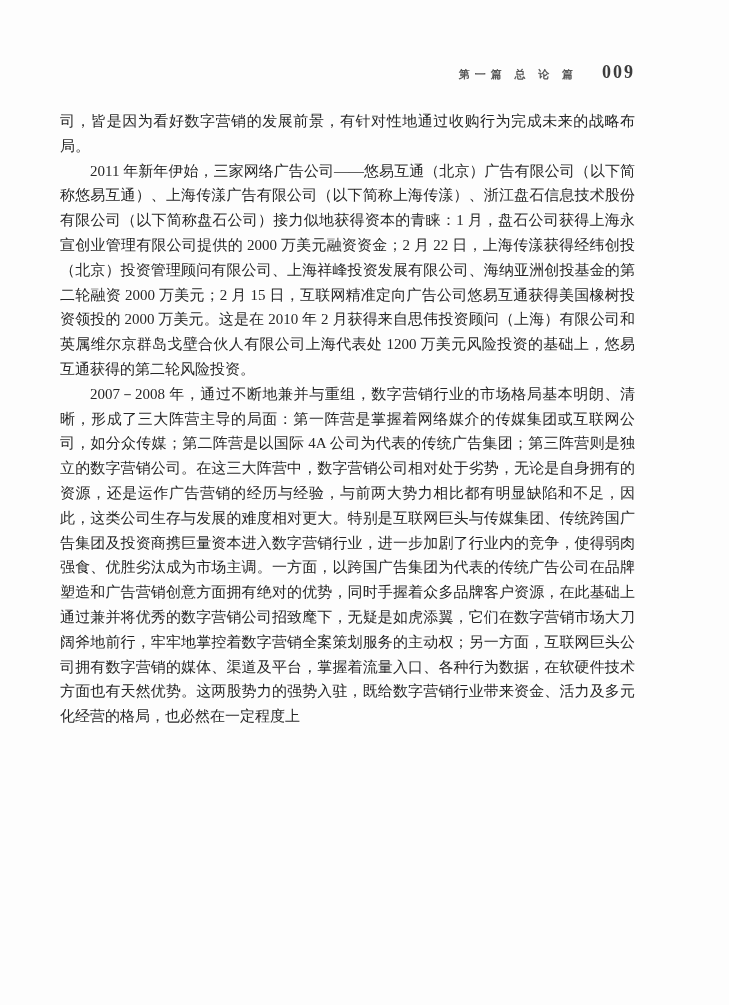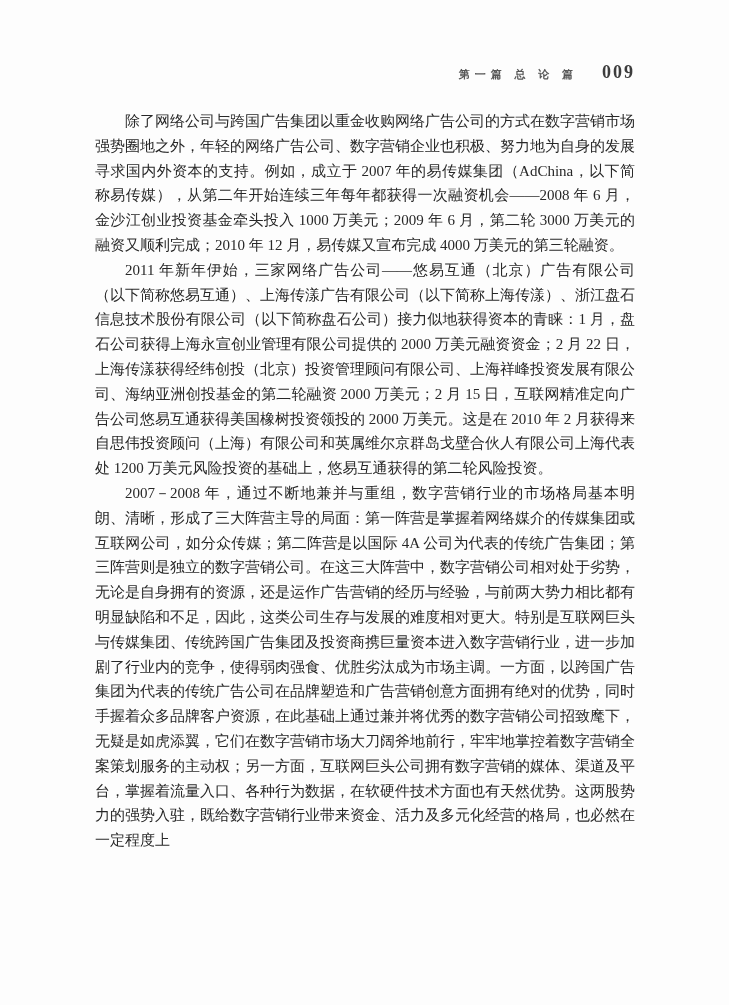--- a/index.html
+++ b/index.html
@@ -10,21 +10,21 @@
     overflow: hidden;
   }
   body {
     font-family: "Liberation Serif", "DejaVu Serif", serif;
     color: #2b2b2b;
   }
   .book-page {
     width: 729px;
     height: 1005px;
     background: #fdfdfd;
-    padding: 62px 94px 40px 95px;
+    padding: 62px 94px 40px 60px;
   }
   .page-header {
     display: flex;
     justify-content: flex-end;
     align-items: baseline;
     gap: 24px;
     margin-bottom: 26px;
   }
   .section-label {
     font-size: 11px;
@@ -52,18 +52,18 @@
 <body>
 
 <div class="book-page">
 
   <header class="page-header">
     <span class="section-label">第一篇 总 论 篇</span>
     <span class="page-number">009</span>
   </header>
 
   <main class="page-body">
-    <p class="para">除了网络公司与跨国广告集团以重金收购网络广告公司的方式在数字营销市场强势圈地之外，年轻的网络广告公司、数字营销企业也积极、努力地为自身的发展寻求国内外资本的支持。例如，成立于 2007 年的易传媒集团（AdChina，以下简称易传媒），从第二年开始连续三年每年都获得一次融资机会——2008 年 6 月，金沙江创业投资基金牵头投入 1000 万美元；2009 年 6 月，第二轮 3000 万美元的融资又顺利完成；2010 年 12 月，易传媒又宣布完成 4000 万美元的第三轮融资。</p>
+    <p class="para no-indent">司，皆是因为看好数字营销的发展前景，有针对性地通过收购行为完成未来的战略布局。</p>
     <p class="para">2011 年新年伊始，三家网络广告公司——悠易互通（北京）广告有限公司（以下简称悠易互通）、上海传漾广告有限公司（以下简称上海传漾）、浙江盘石信息技术股份有限公司（以下简称盘石公司）接力似地获得资本的青睐：1 月，盘石公司获得上海永宣创业管理有限公司提供的 2000 万美元融资资金；2 月 22 日，上海传漾获得经纬创投（北京）投资管理顾问有限公司、上海祥峰投资发展有限公司、海纳亚洲创投基金的第二轮融资 2000 万美元；2 月 15 日，互联网精准定向广告公司悠易互通获得美国橡树投资领投的 2000 万美元。这是在 2010 年 2 月获得来自思伟投资顾问（上海）有限公司和英属维尔京群岛戈壁合伙人有限公司上海代表处 1200 万美元风险投资的基础上，悠易互通获得的第二轮风险投资。</p>
     <p class="para">2007－2008 年，通过不断地兼并与重组，数字营销行业的市场格局基本明朗、清晰，形成了三大阵营主导的局面：第一阵营是掌握着网络媒介的传媒集团或互联网公司，如分众传媒；第二阵营是以国际 4A 公司为代表的传统广告集团；第三阵营则是独立的数字营销公司。在这三大阵营中，数字营销公司相对处于劣势，无论是自身拥有的资源，还是运作广告营销的经历与经验，与前两大势力相比都有明显缺陷和不足，因此，这类公司生存与发展的难度相对更大。特别是互联网巨头与传媒集团、传统跨国广告集团及投资商携巨量资本进入数字营销行业，进一步加剧了行业内的竞争，使得弱肉强食、优胜劣汰成为市场主调。一方面，以跨国广告集团为代表的传统广告公司在品牌塑造和广告营销创意方面拥有绝对的优势，同时手握着众多品牌客户资源，在此基础上通过兼并将优秀的数字营销公司招致麾下，无疑是如虎添翼，它们在数字营销市场大刀阔斧地前行，牢牢地掌控着数字营销全案策划服务的主动权；另一方面，互联网巨头公司拥有数字营销的媒体、渠道及平台，掌握着流量入口、各种行为数据，在软硬件技术方面也有天然优势。这两股势力的强势入驻，既给数字营销行业带来资金、活力及多元化经营的格局，也必然在一定程度上</p>
   </main>
 
 </div>
 
 </body></html>

